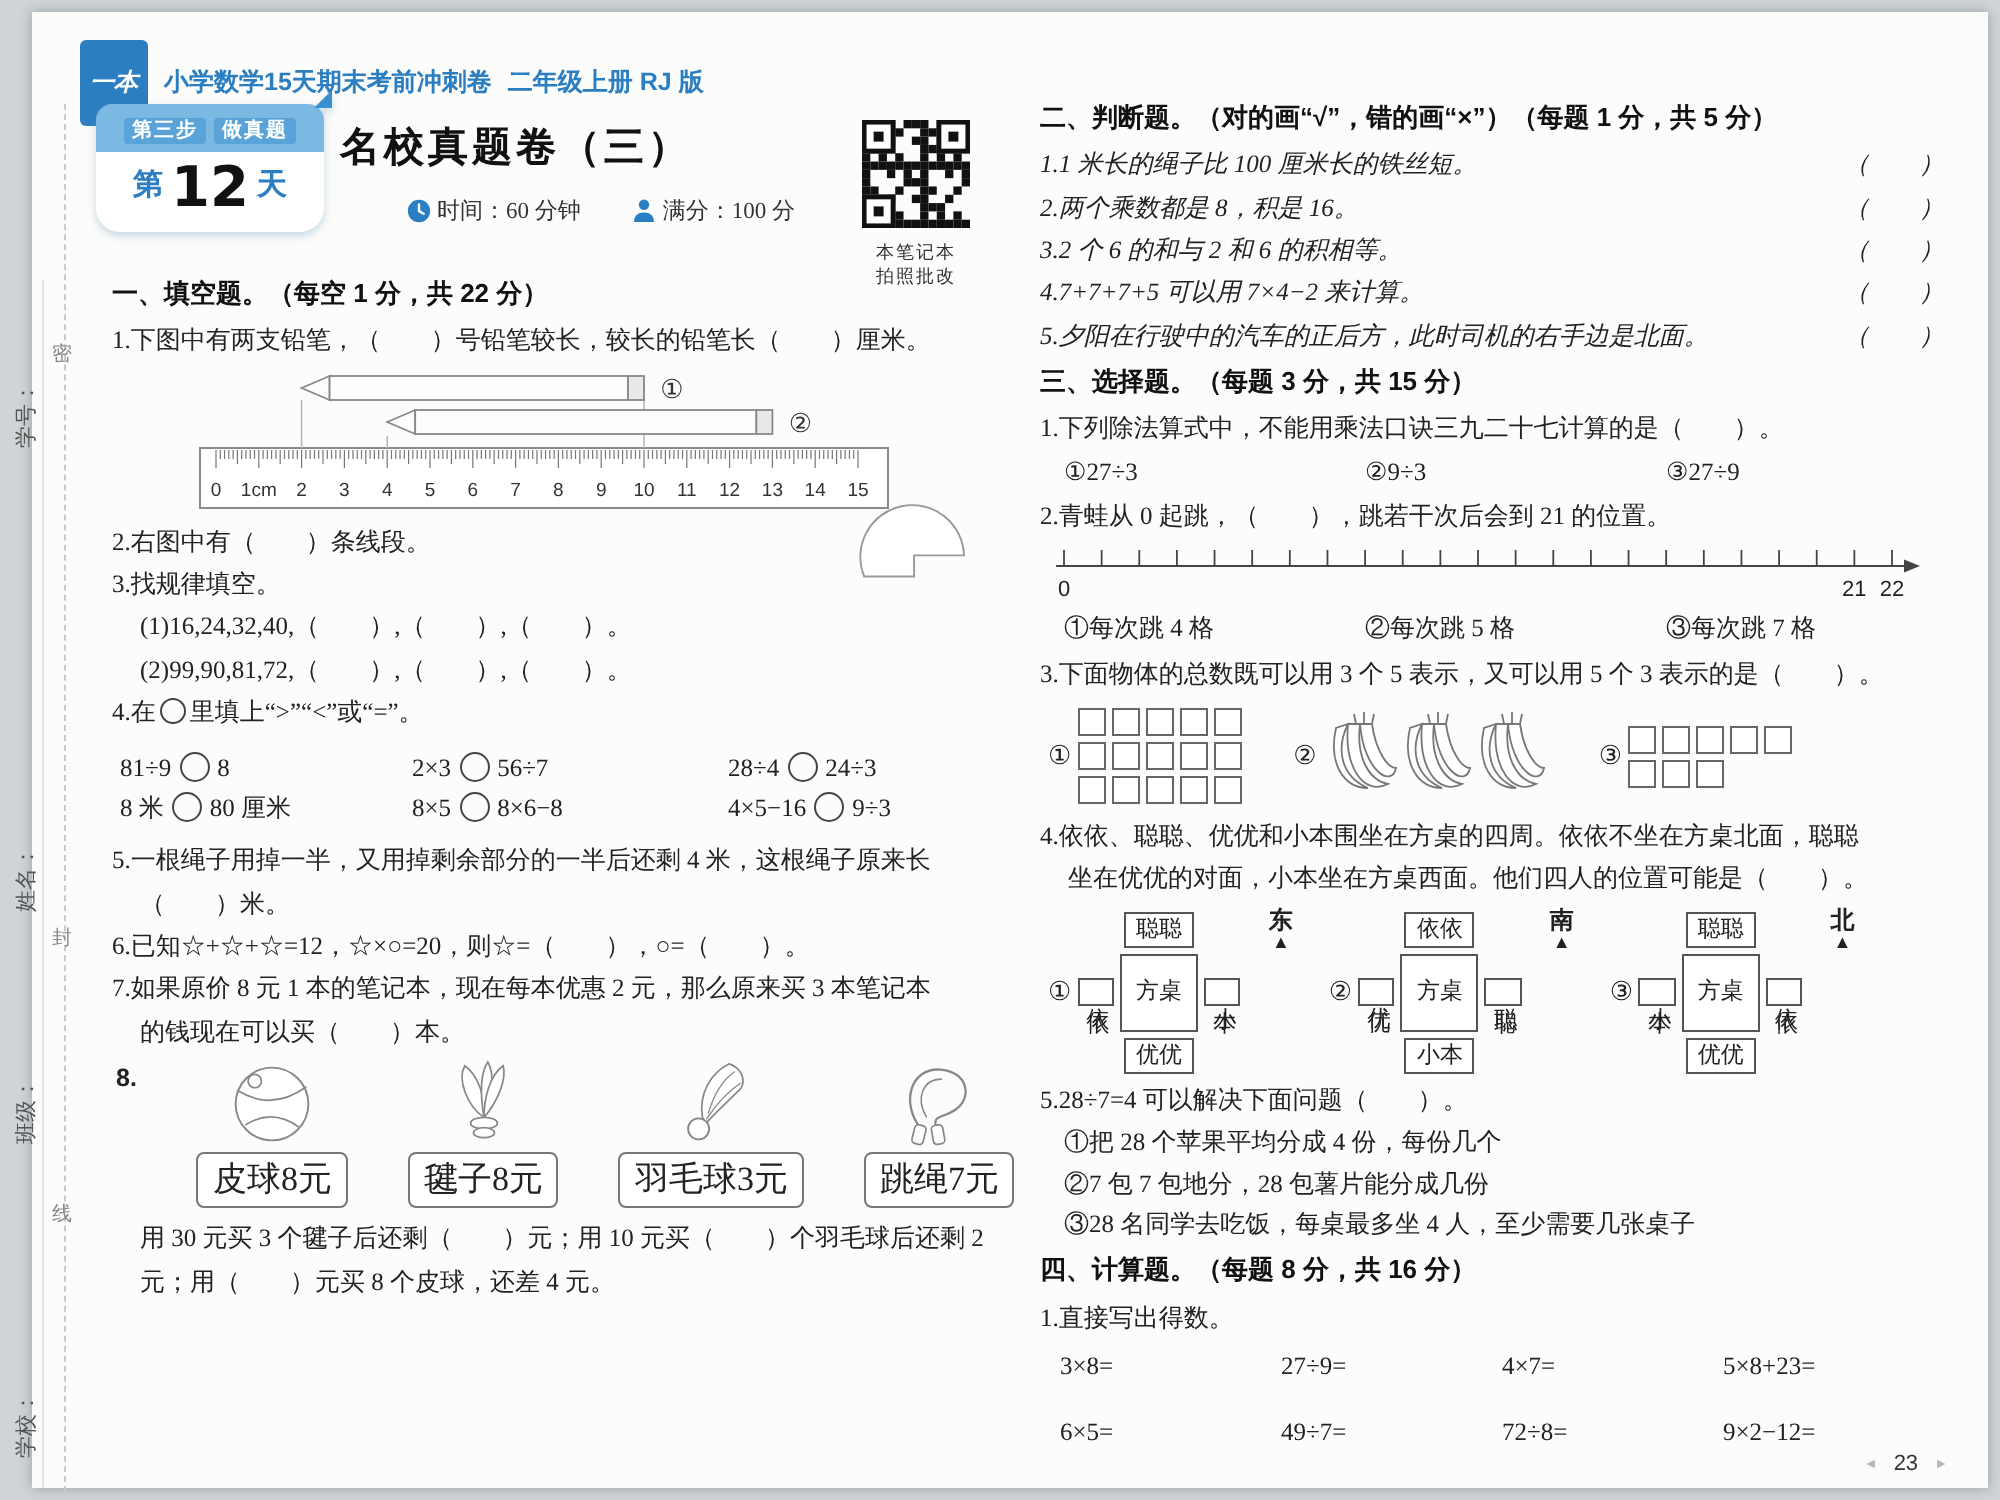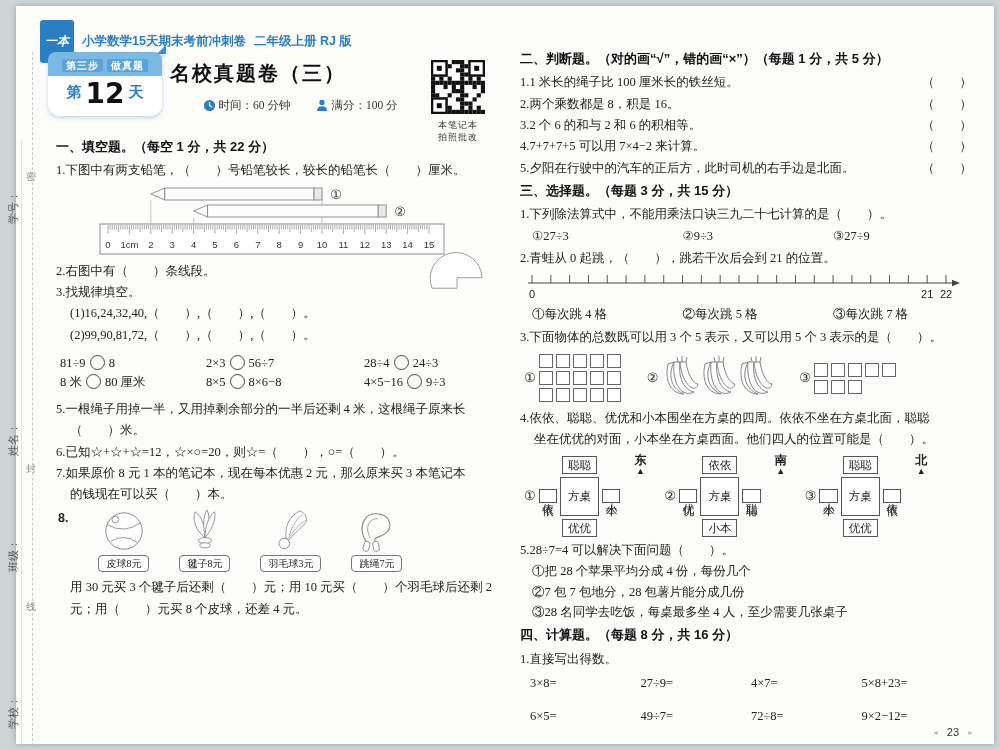--- a/index.html
+++ b/index.html
@@ -54,23 +54,23 @@
   .cmp-circle { display:inline-block; width:15px; height:15px; border:1.2px solid #444; border-radius:50%; vertical-align:-3px; margin:0 4px; }
   .cmp-circle.sm { width:13px; height:13px; vertical-align:-2px; margin:0 2px; }
   
   .fig-ruler { display:block; margin:3px auto 4px; }
   .q2-row { position:relative; }
   .q2-fig { position:absolute; right:2px; top:-16px; }
   
   .goods-row { display:flex; align-items:flex-end; gap:30px; margin:4px 0 6px 2px; }
   .goods-num { font-weight:bold; font-family:"Liberation Sans","DejaVu Sans",sans-serif; align-self:flex-start; }
   .goods-item { display:flex; flex-direction:column; align-items:center; gap:2px; }
-  .goods-tag { border:1px solid #777; border-radius:4px; padding:0 7px; font-size:10px; white-space:nowrap; background:#fff; }
-  
-  .judge { display:flex; justify-content:space-between; margin:2px 0; }
+  .goods-tag { border:1px solid #777; border-radius:4px; padding:0 7px; font-size:17px; white-space:nowrap; background:#fff; }
+  
+  .judge { display:flex; justify-content:space-between; margin:2px 0;font-style:italic; }
   
   .opt3 { display:flex; margin:1px 0 3px; }
   .opt3 span { width:33.3%; padding-left:12px; }
   .optline { padding-left:12px; margin:1px 0; }
   
   .count-figs { display:flex; align-items:center; gap:26px; margin:6px 0 6px 4px; }
   .count-fig { display:flex; align-items:center; gap:3px; }
   .circ-num { font-size:13px; }
   .sq-grid { display:grid; grid-template-columns:repeat(5,14px); gap:3px; }
   .sq { width:14px; height:14px; border:1px solid #666; background:#fff; }
@@ -432,20 +432,23 @@
     <span>2.右图中有（　　）条线段。</span>
     <svg class="q2-fig" width="64" height="48" viewBox="0 0 66 50">
       <path d="M6,44 L32,44 L32,33 L58,33 A27,27 0 1 0 6,44 Z" fill="#fff" stroke="#999" stroke-width="1"></path>
     </svg>
   </div>
 
   <div class="qline">3.找规律填空。</div>
   <div class="qline indent">(1)16,24,32,40,（　　）,（　　）,（　　）。</div>
   <div class="qline indent">(2)99,90,81,72,（　　）,（　　）,（　　）。</div>
 
+  <div class="qline">
+    <span>4.在</span><span class="cmp-circle sm"></span><span>里填上“&gt;”“&lt;”或“=”。</span>
+  </div>
   <div class="cmp-grid">
     <span class="cmp-cell"><span>81÷9</span><span class="cmp-circle"></span><span>8</span></span>
     <span class="cmp-cell"><span>2×3</span><span class="cmp-circle"></span><span>56÷7</span></span>
     <span class="cmp-cell"><span>28÷4</span><span class="cmp-circle"></span><span>24÷3</span></span>
     <span class="cmp-cell"><span>8 米</span><span class="cmp-circle"></span><span>80 厘米</span></span>
     <span class="cmp-cell"><span>8×5</span><span class="cmp-circle"></span><span>8×6−8</span></span>
     <span class="cmp-cell"><span>4×5−16</span><span class="cmp-circle"></span><span>9÷3</span></span>
   </div>
 
   <div class="qline">5.一根绳子用掉一半，又用掉剩余部分的一半后还剩 4 米，这根绳子原来长</div>

